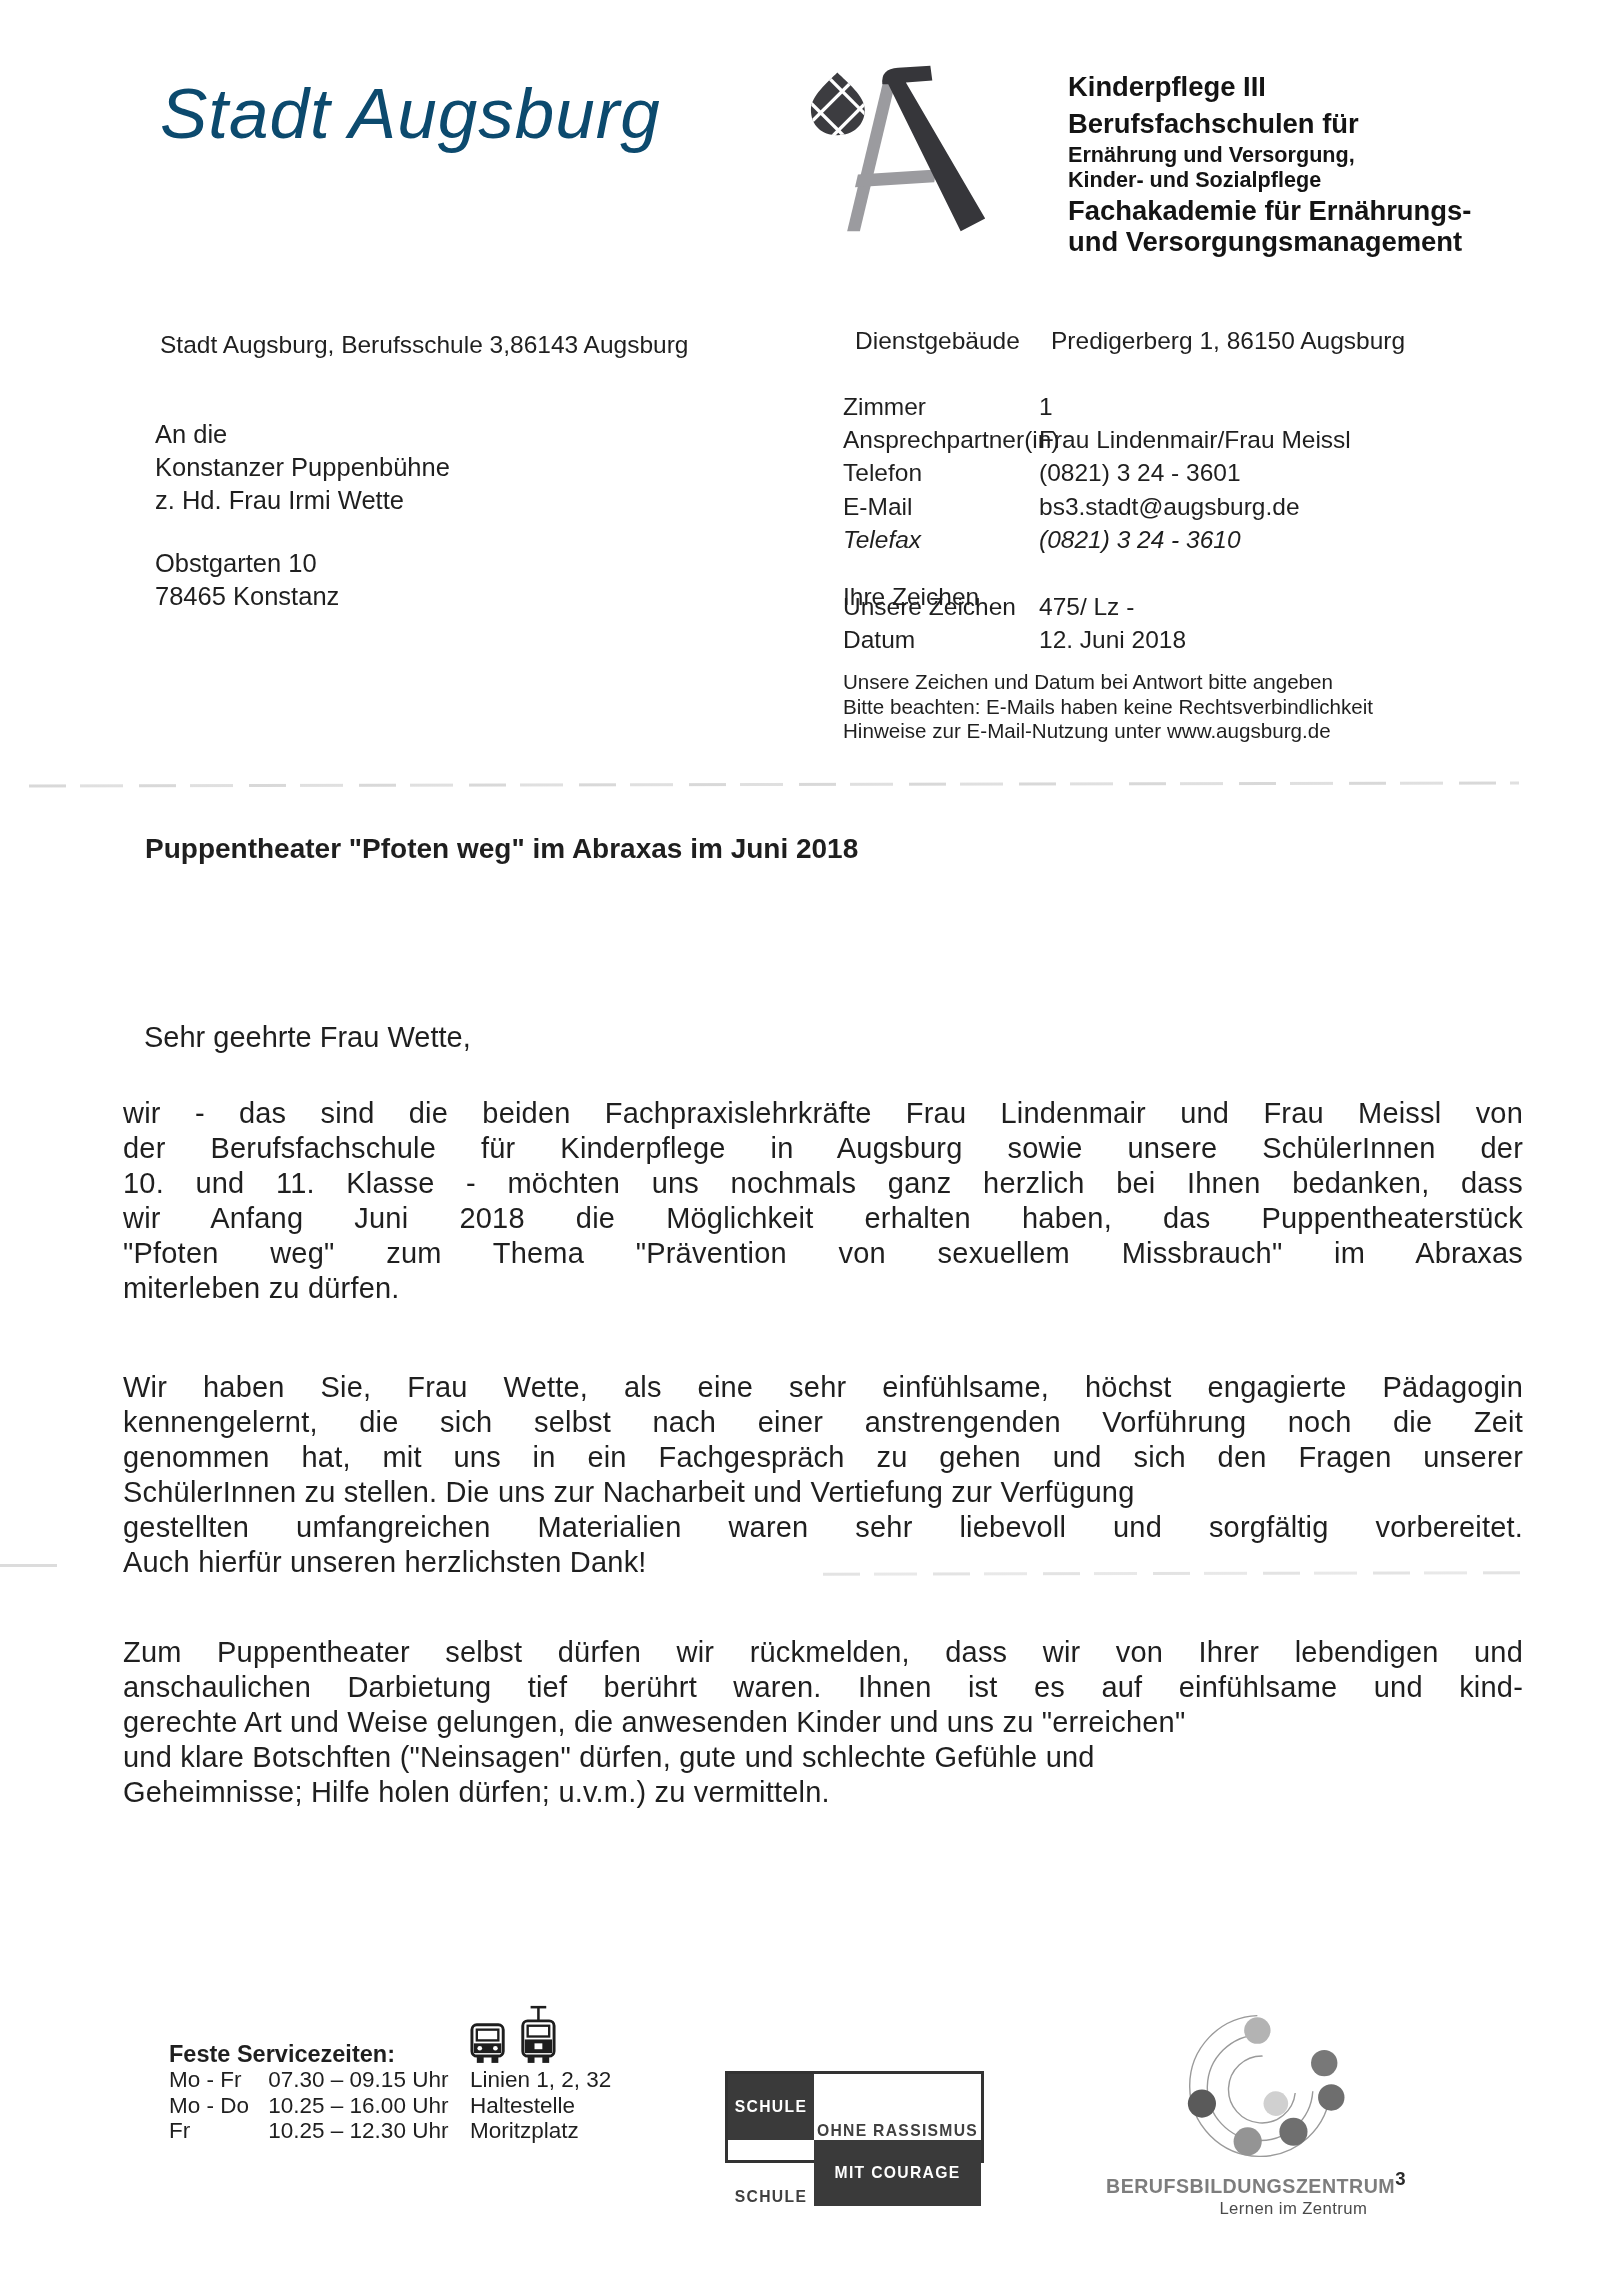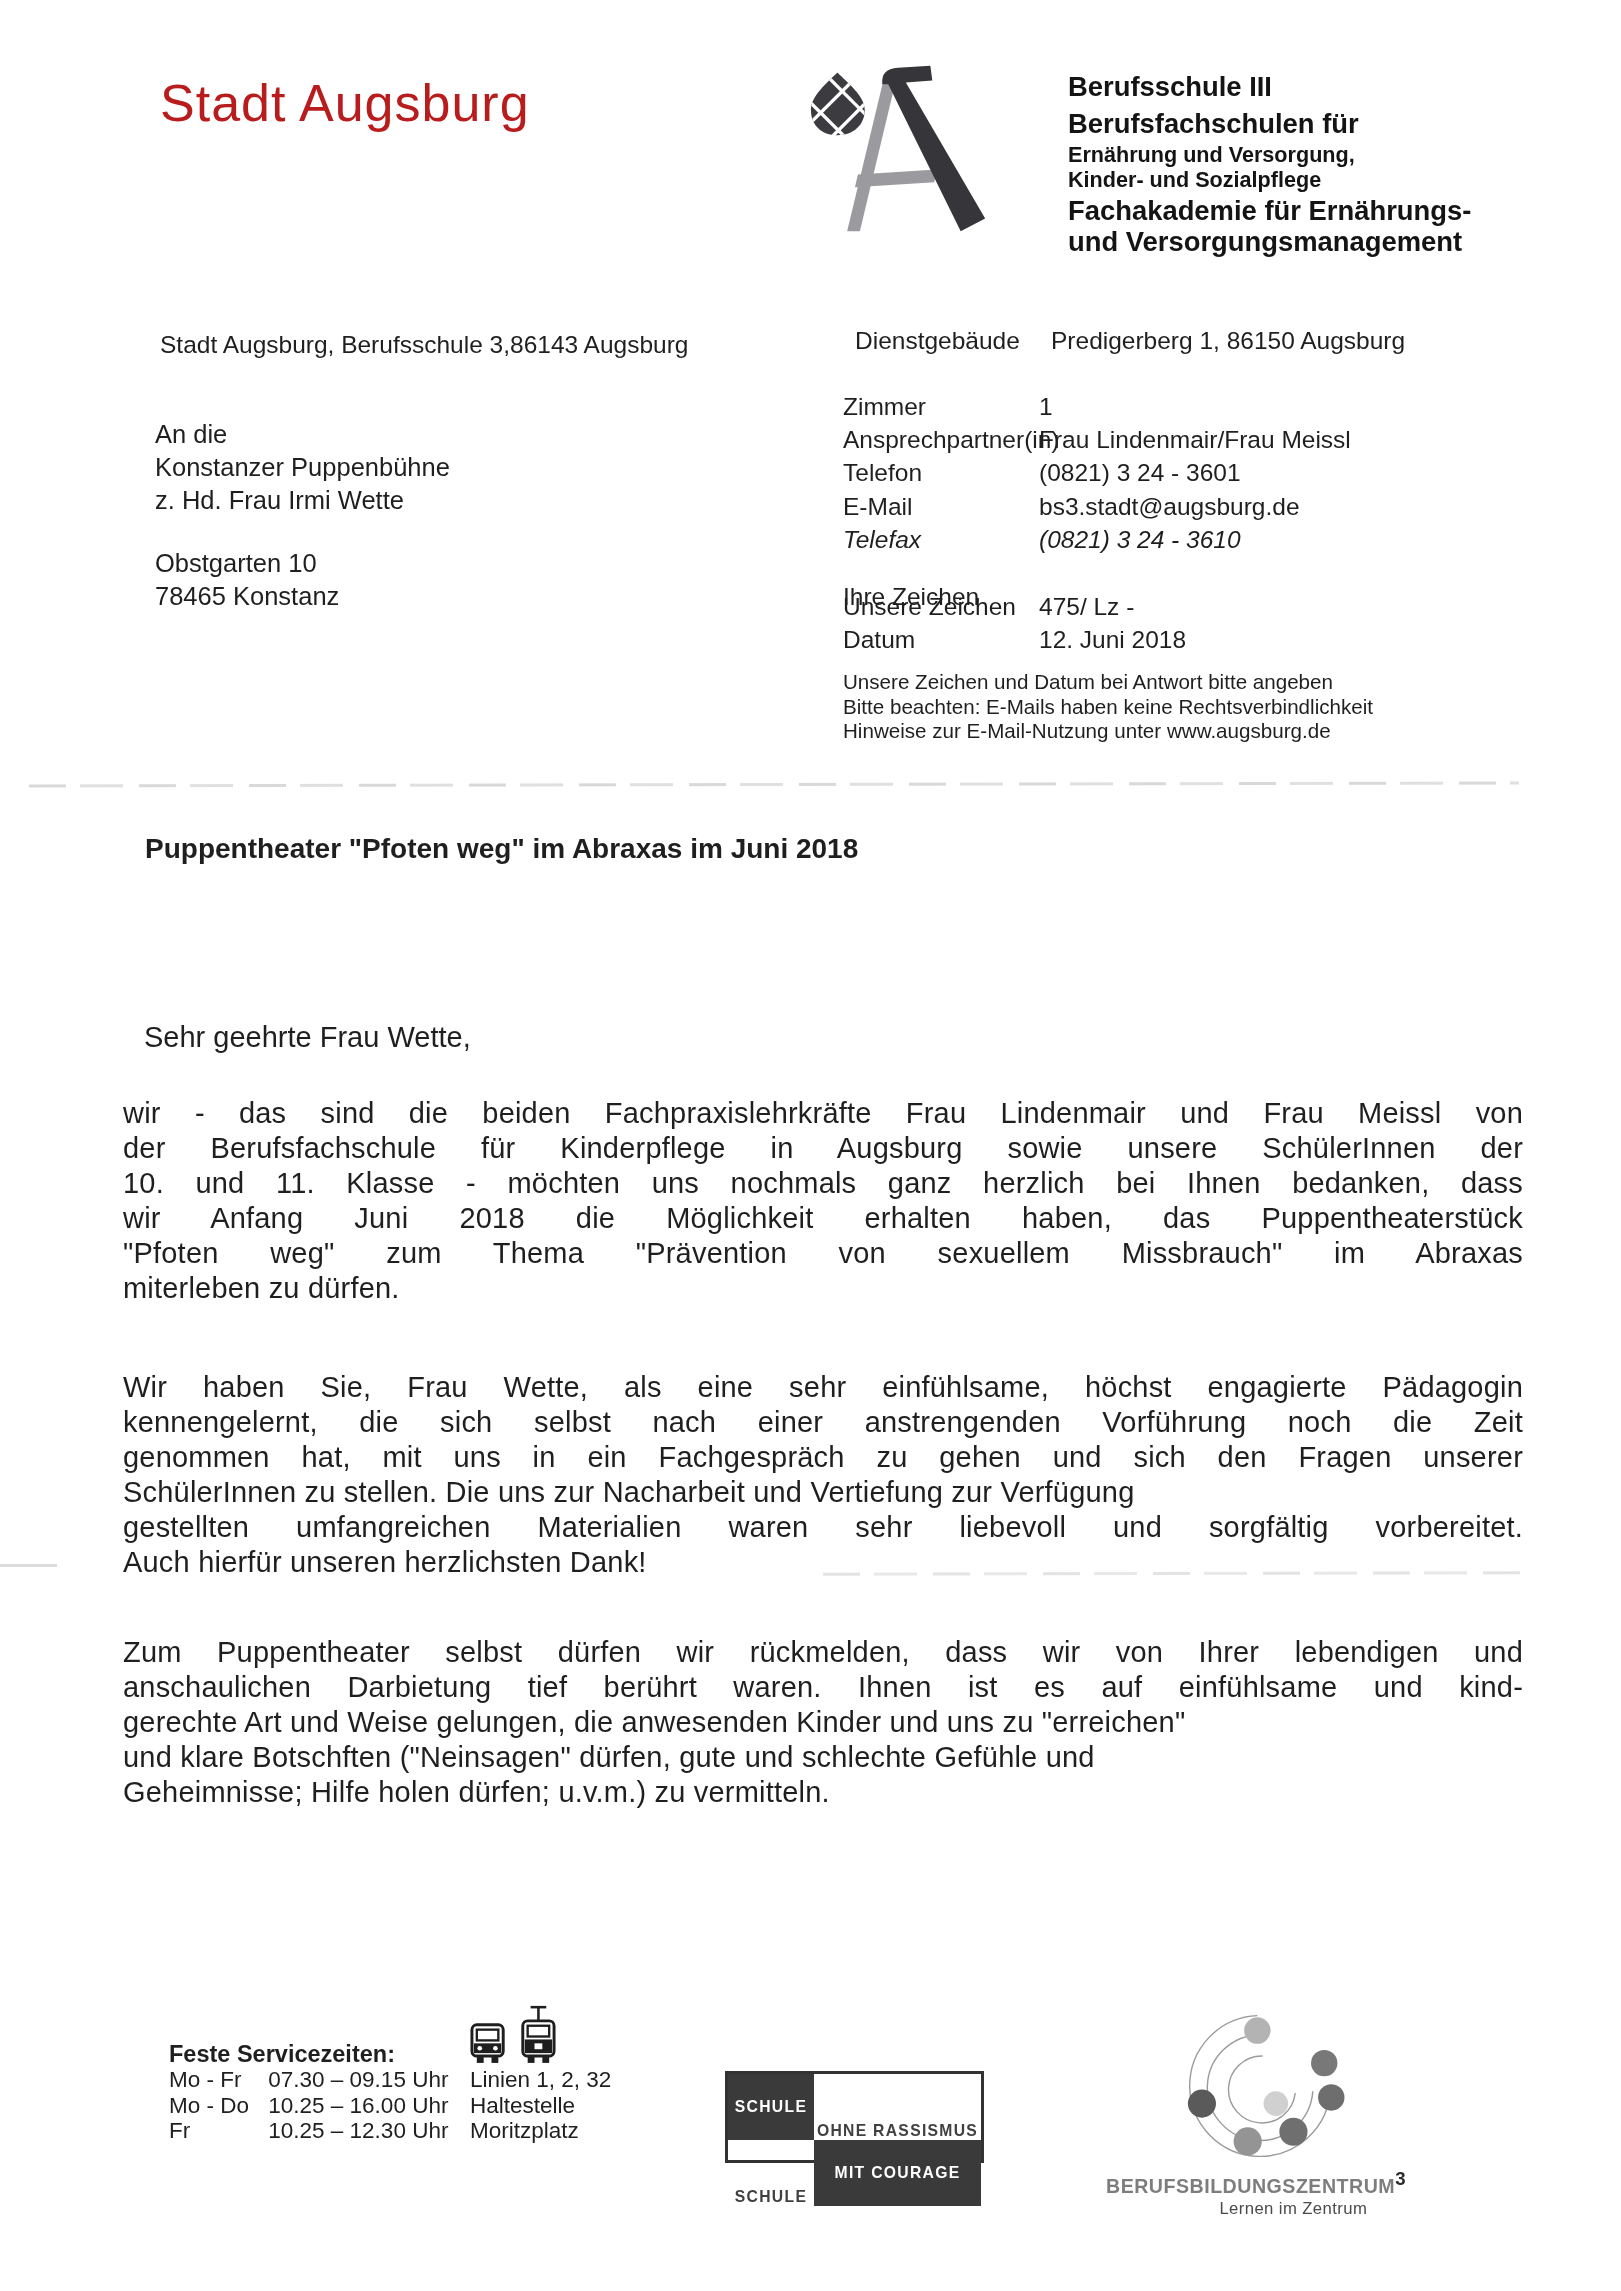--- a/index.html
+++ b/index.html
@@ -3,21 +3,21 @@
 <meta charset="utf-8">
 <style>
   html,body{margin:0;padding:0;background:#d9d9d9;}
   .page{
     position:relative;width:1621px;height:2292px;background:#ffffff;
     font-family:"Liberation Sans", sans-serif;color:#1f1f1f;overflow:hidden;
     margin:0 auto;
   }
   .abs{position:absolute;}
   
-  .city-title{left:160px;top:73px;font-size:52px;letter-spacing:1px;color:#b91c1c;}
+  .city-title{left:160px;top:73px;font-size:71px;letter-spacing:1px;color:#0c4a6e;font-style:italic;}
   .logo-svg{left:802px;top:55px;}
   .org-block{left:1068px;top:71px;font-weight:bold;color:#141414;}
   .org-lg{font-size:27.4px;line-height:31px;}
   .org-sm{font-size:21.6px;line-height:25.5px;}
   .org-mb6{margin-bottom:5.9px;} .org-mb3{margin-bottom:2.9px;} .org-mb2{margin-bottom:2px;}
   
   .return-line{left:160px;top:331px;font-size:24.5px;}
   .recipient{left:155px;top:418px;font-size:25.5px;line-height:33px;}
   .rec-gap{margin-top:30px;}
   .info-rows{left:843px;top:327px;font-size:24.5px;}
@@ -81,21 +81,21 @@
       </g>
     </g>
     <g>
       <polygon points="84,22 97,21 59,180 46,180" fill="#9b9b9f"></polygon>
       <polygon points="57,122 137,117 135,130 54,135" fill="#9b9b9f"></polygon>
       <path d="M82,30 Q80,14 98,13 L131,11 L133,26 L106,28 L187,167 L162,180 L88,30 Z" fill="#36363a"></path>
     </g>
   </svg>
 
   <div class="abs org-block">
-    <div class="org-lg org-mb6">Berufsschule III</div>
+    <div class="org-lg org-mb6">Kinderpflege III</div>
     <div class="org-lg org-mb3">Berufsfachschulen für</div>
     <div class="org-sm">Ernährung und Versorgung,</div>
     <div class="org-sm org-mb2">Kinder- und Sozialpflege</div>
     <div class="org-lg">Fachakademie für Ernährungs-</div>
     <div class="org-lg">und Versorgungsmanagement</div>
   </div>
 
   <div class="abs return-line">Stadt Augsburg, Berufsschule 3,86143 Augsburg</div>
 
   <div class="abs recipient">

